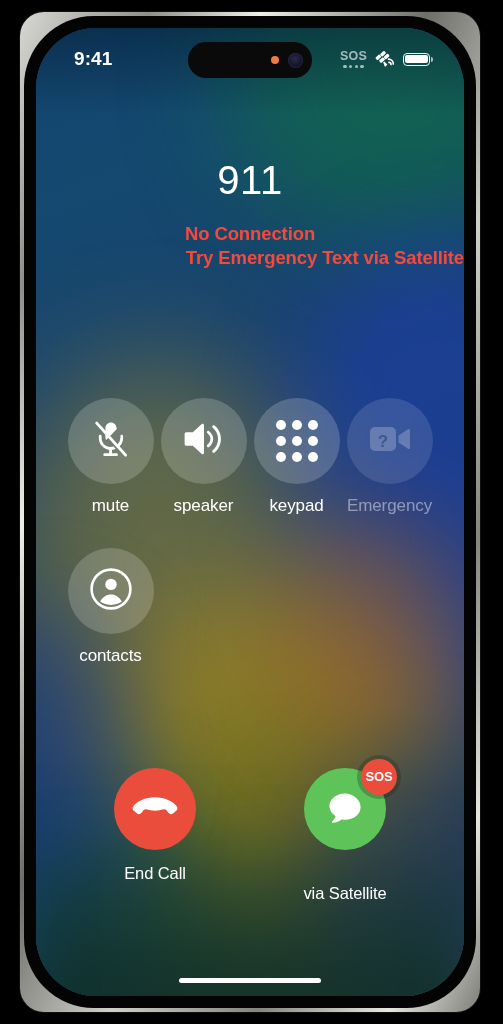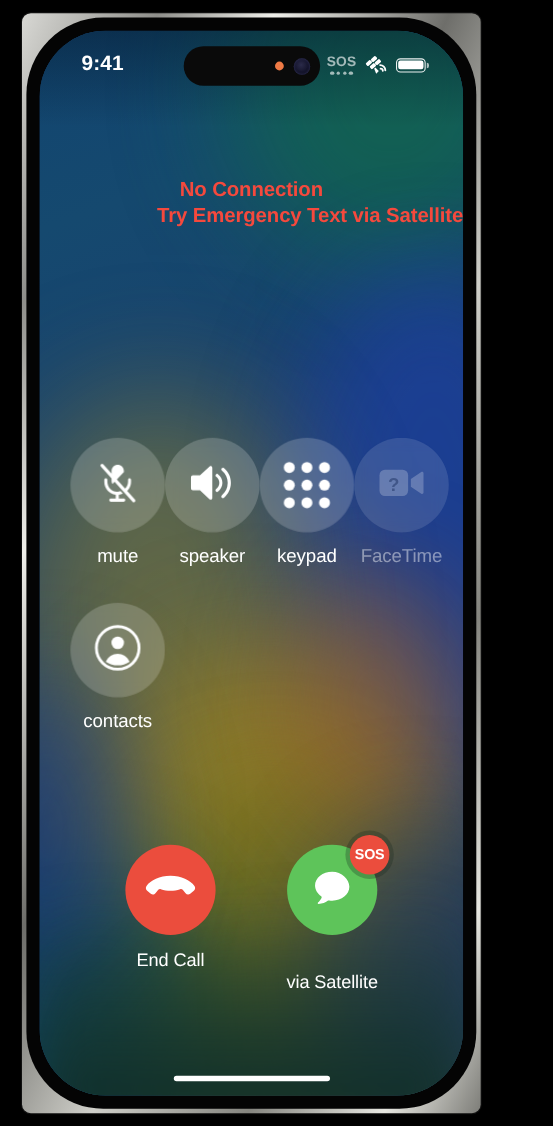--- a/index.html
+++ b/index.html
@@ -8,22 +8,22 @@
     background:#000;
     overflow:hidden;
     font-family:"Liberation Sans", sans-serif;
     -webkit-font-smoothing:antialiased;
   }
 
   
   #device-frame{
     position:absolute;
     left:20px; top:12px;
-    width:417px; height:1000px;
-    border-radius:8px;
+    width:460px; height:1000px;
+    border-radius:24px;
     background:
       linear-gradient(115deg,#d8d8d4 0%,#8f8f8b 14%,#efefea 26%,#6e6e6a 44%,#cfcfc9 60%,#85857f 76%,#e6e6e0 90%,#7d7d78 100%);
     box-shadow:0 0 0 1px #111, 0 6px 28px rgba(0,0,0,.85);
   }
   #device-inner-bezel{
     position:absolute;
     left:4px; top:4px; right:4px; bottom:4px;
     border-radius:70px;
     background:#040404;
   }
@@ -103,21 +103,21 @@
     background:radial-gradient(circle at 45% 40%,#2b2b4a 0%,#14142b 55%,#0b0b18 100%);
     box-shadow:inset 0 0 2px #3d3d6b;
   }
 
   
   #call-header{ position:absolute; left:0; right:0; top:130px; text-align:center; z-index:5; }
   #call-number{ font-size:40px; font-weight:400; color:#fff; letter-spacing:.5px; line-height:1.1; }
   #call-status-1, #call-status-2{
     font-size:18.5px; font-weight:700; line-height:1.28; letter-spacing:-.1px;
   }
-  #call-status-1{ margin-top:2px; }
+  #call-status-1{ margin-top:20px; }
 
   
   #call-grid{
     position:absolute; left:0; right:0; top:370px; z-index:5;
     display:grid; grid-template-columns:repeat(4,1fr); row-gap:32px;
     padding:0 28px;
   }
   .call-btn{ display:flex; flex-direction:column; align-items:center; gap:12px; }
   .call-circle{
     width:86px; height:86px; border-radius:50%;
@@ -228,20 +228,21 @@
           </div>
         </div>
       </div>
 
       <div id="dynamic-island">
         <div id="di-mic-dot"></div>
         <div id="di-camera"></div>
       </div>
 
       <div id="call-header">
+        <div id="call-number" style="color: rgb(255, 255, 255);">911</div>
         <div id="call-status-1" style="color: rgb(245, 73, 61);">No Connection</div>
         <div id="call-status-2" style="color: rgb(245, 73, 61); text-align: right;">Try Emergency Text via Satellite</div>
       </div>
 
       <div id="call-grid">
 
         <div class="call-btn">
           <div class="call-circle">
             <span class="glyph">
               <svg width="40" height="44" viewBox="0 0 40 44">
@@ -295,21 +296,21 @@
         <div class="call-btn disabled">
           <div class="call-circle">
             <span class="glyph">
               <svg width="44" height="32" viewBox="0 0 44 32">
                 <rect x="2" y="4" width="26" height="24" rx="5" fill="#fff"></rect>
                 <path d="M30.5 12.5 L40 6.2 c0.9-0.6 2.0 0.0 2.0 1.1v17.4 c0 1.1-1.1 1.7-2.0 1.1 L30.5 19.5 z" fill="#fff"></path>
                 <text x="15" y="23.5" font-family="'Liberation Sans',sans-serif" font-size="17" font-weight="700" fill="#5e5a50" text-anchor="middle">?</text>
               </svg>
             </span>
           </div>
-          <div class="call-label">FaceTime</div>
+          <div class="call-label">Emergency</div>
         </div>
 
         <div class="call-btn">
           <div class="call-circle">
             <span class="glyph">
               <svg width="44" height="44" viewBox="0 0 44 44">
                 <circle cx="22" cy="22" r="19.4" fill="none" stroke="#fff" stroke-width="2.6"></circle>
                 <circle cx="22" cy="17.4" r="5.7" fill="#fff"></circle>
                 <path d="M11.2 34.6 c2.1-4.6 6.2-7.2 10.8-7.2 s8.7 2.6 10.8 7.2 a19.4 19.4 0 0 1-21.6 0 z" fill="#fff"></path>
               </svg>

